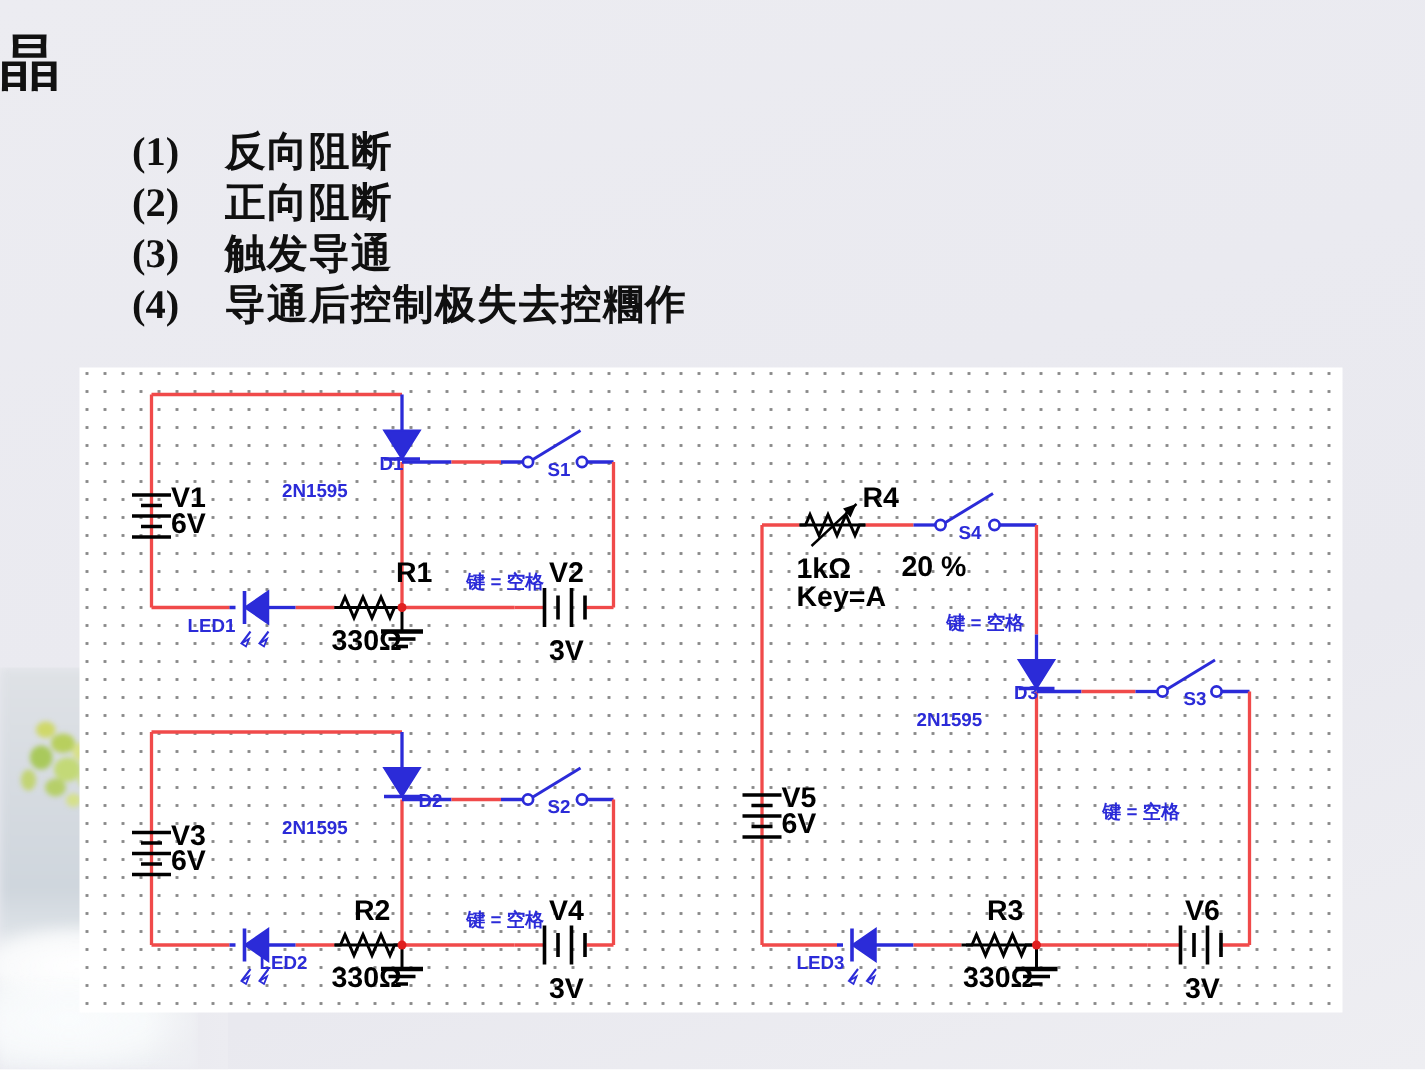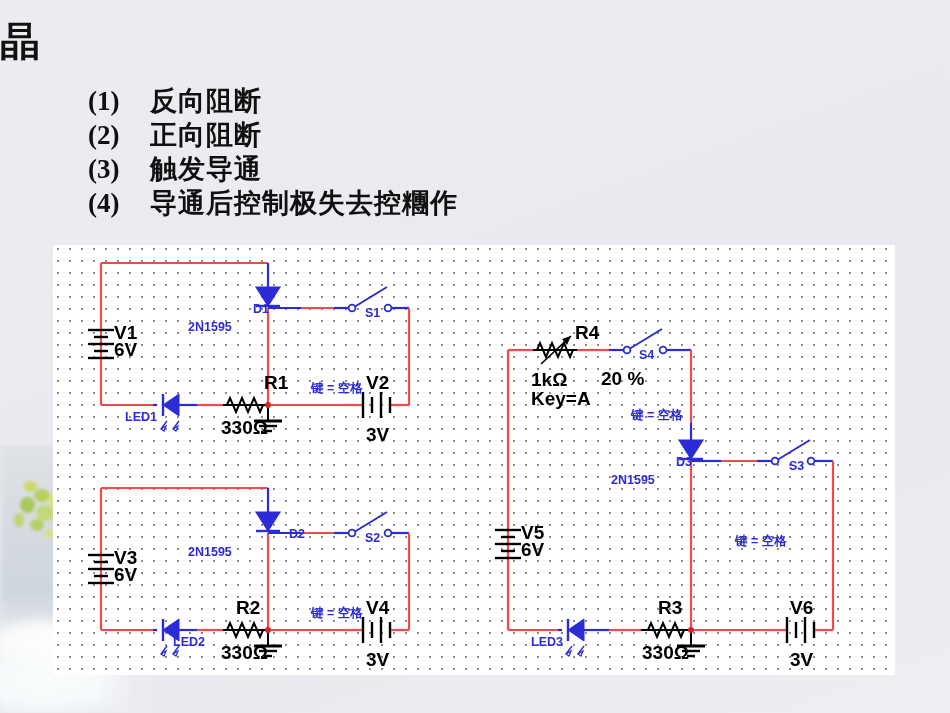--- a/index.html
+++ b/index.html
@@ -364,21 +364,21 @@
     <div class="lab lab-blue  sz12" style="left:312px; top:26px;">S1</div>
     <div class="lab lab-blue  sz12" style="left:258px; top:101px;">键 = 空格</div>
     <div class="lab lab-black sz13" style="left:313px; top:128px;">V2</div>
     <div class="lab lab-black sz13" style="left:313px; top:180px;">3V</div>
     <div class="lab lab-blue  sz12" style="left:72px; top:130px;">LED1</div>
     <div class="lab lab-black sz13" style="left:183px; top:128px;margin-left:28px;">R1</div>
     <div class="lab lab-black sz13" style="left:168px; top:173px;">330Ω</div>
 
     <div class="lab lab-black sz13" style="left:61px; top:303px;">V3</div>
     <div class="lab lab-black sz13" style="left:61px; top:320px;">6V</div>
-    <div class="lab lab-blue  sz12" style="left:210px; top:247px;padding-left:26px;">D2</div>
+    <div class="lab lab-blue  sz12" style="left:200px; top:247px;padding-left:26px;">D2</div>
     <div class="lab lab-blue  sz12" style="left:135px; top:265px;">2N1595</div>
     <div class="lab lab-blue  sz12" style="left:312px; top:251px;">S2</div>
     <div class="lab lab-blue  sz12" style="left:258px; top:326px;">键 = 空格</div>
     <div class="lab lab-black sz13" style="left:313px; top:353px;">V4</div>
     <div class="lab lab-black sz13" style="left:313px; top:405px;">3V</div>
     <div class="lab lab-blue  sz12" style="left:72px; top:355px;padding-left:48px;">LED2</div>
     <div class="lab lab-black sz13" style="left:183px; top:353px;">R2</div>
     <div class="lab lab-black sz13" style="left:168px; top:398px;">330Ω</div>
 
     <div class="lab lab-black sz13" style="left:522px; top:78px;">R4</div>

